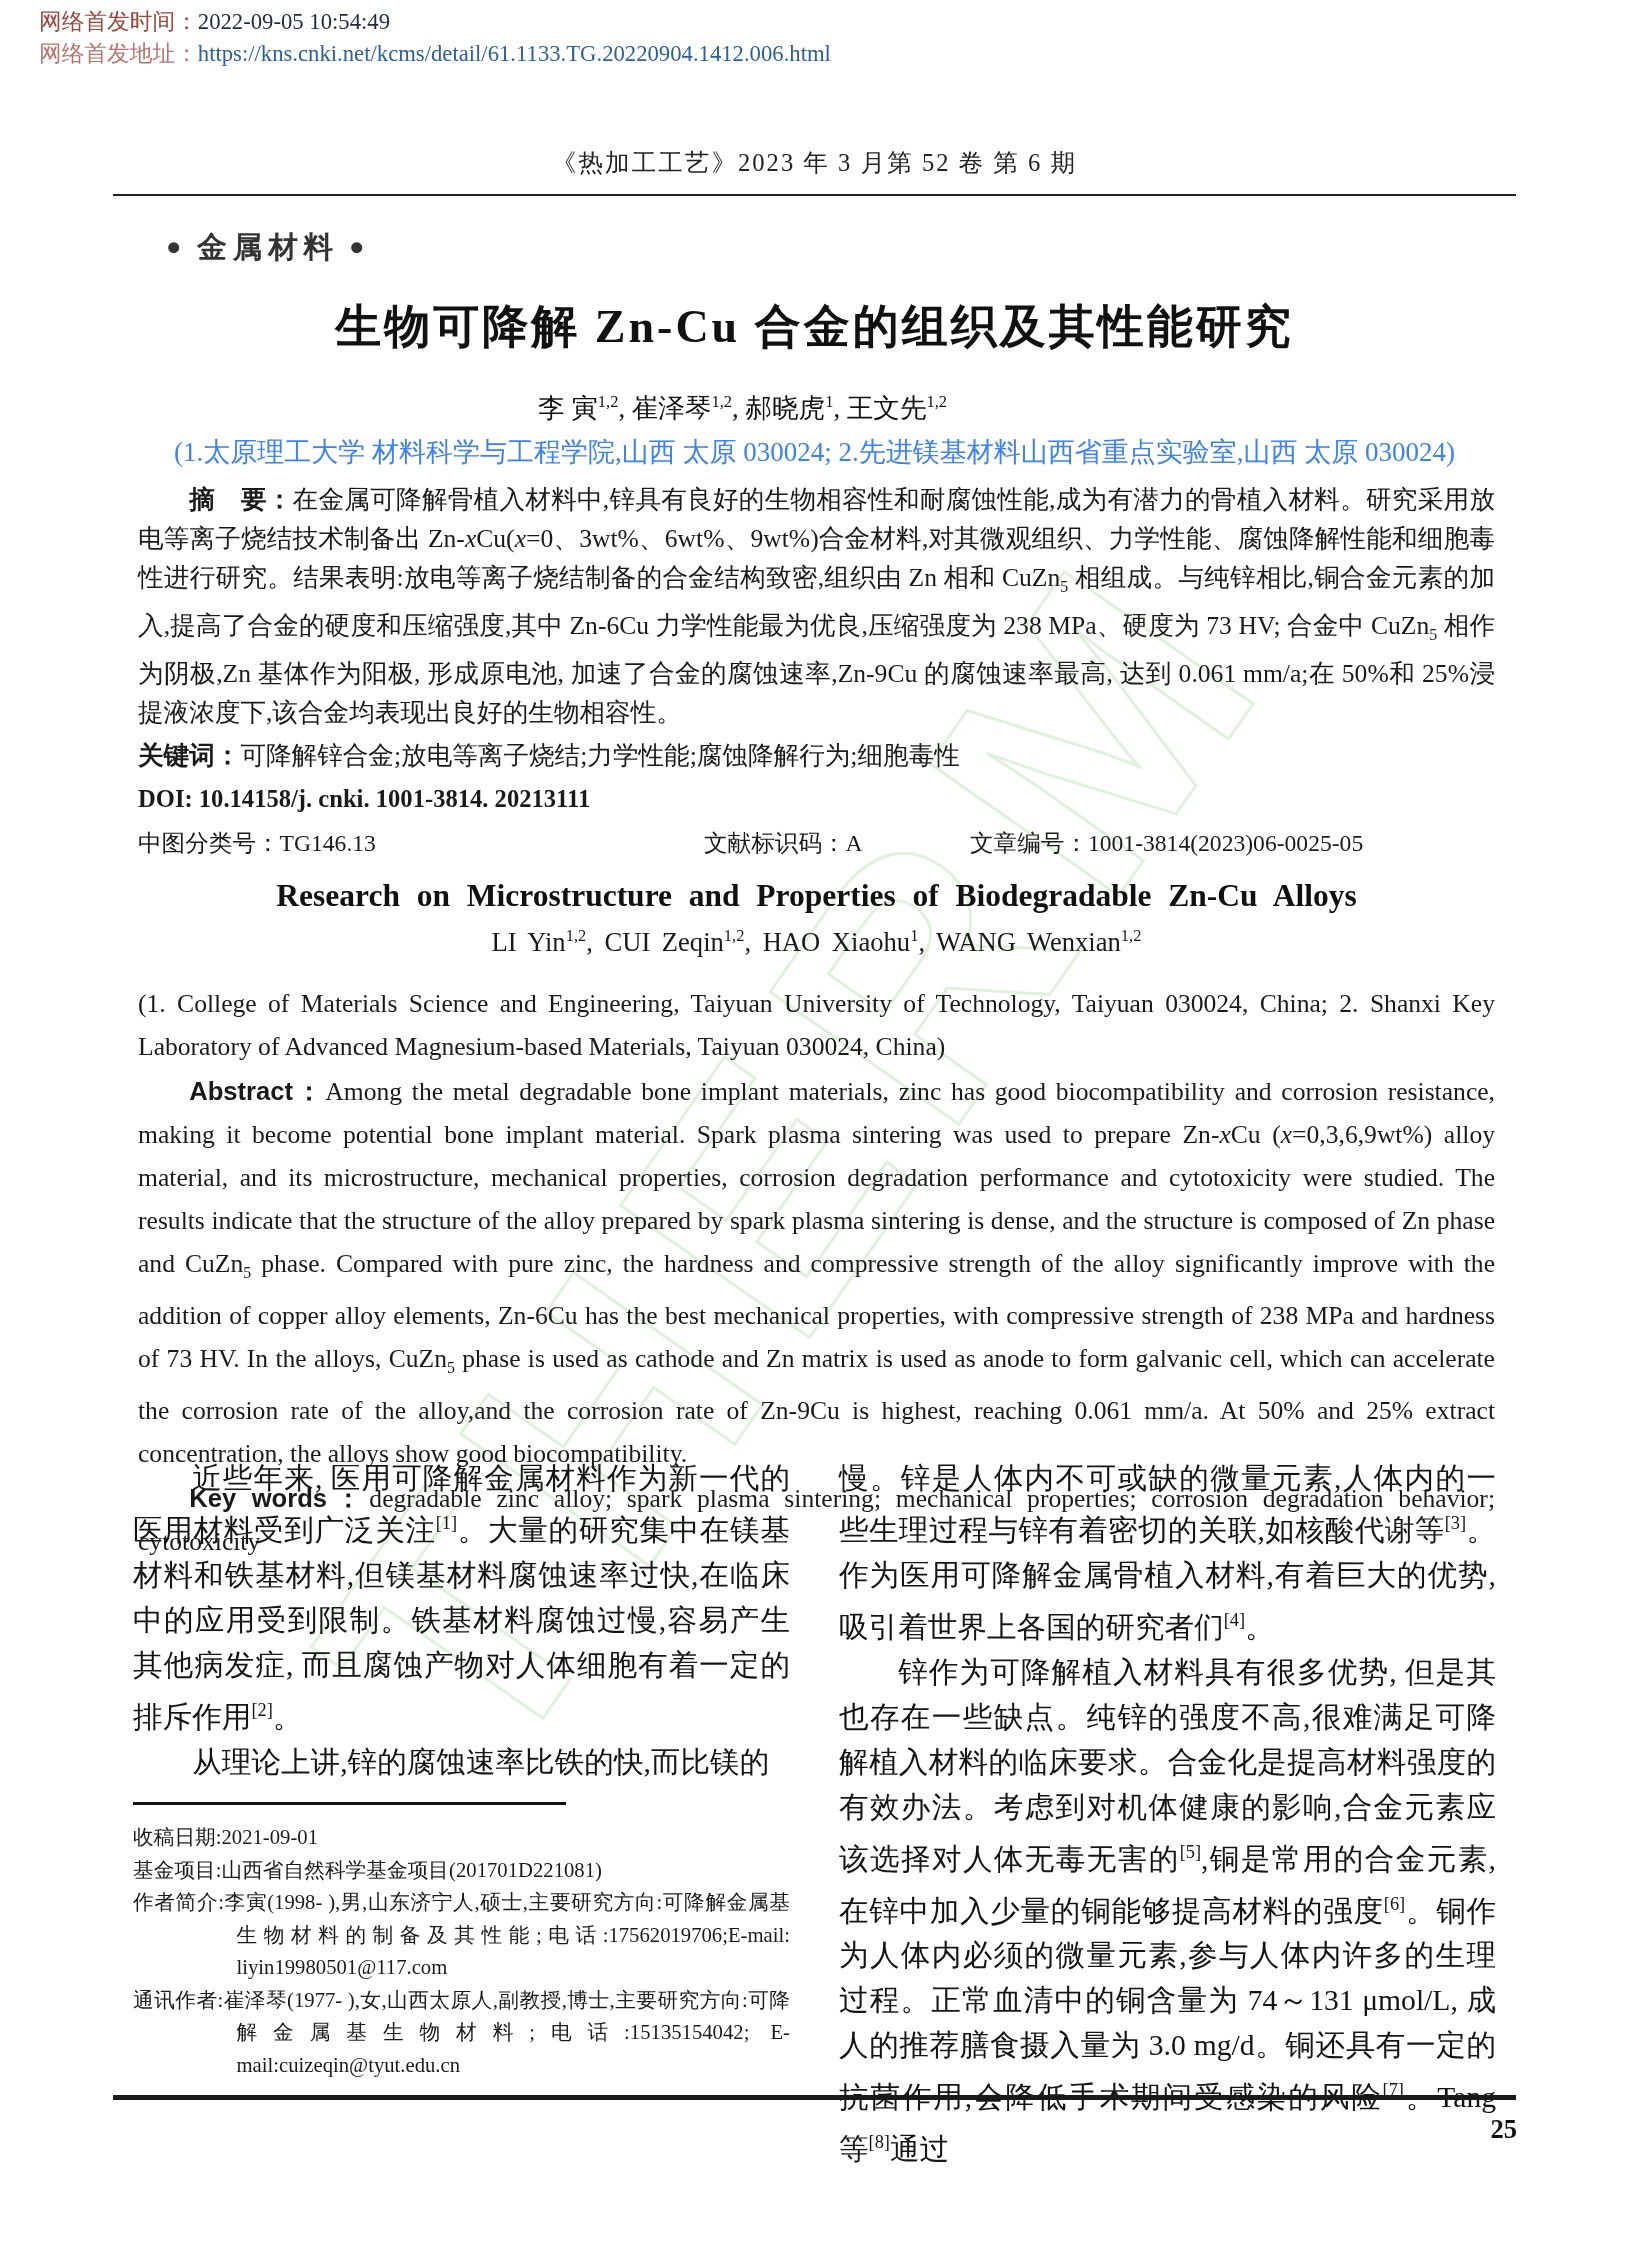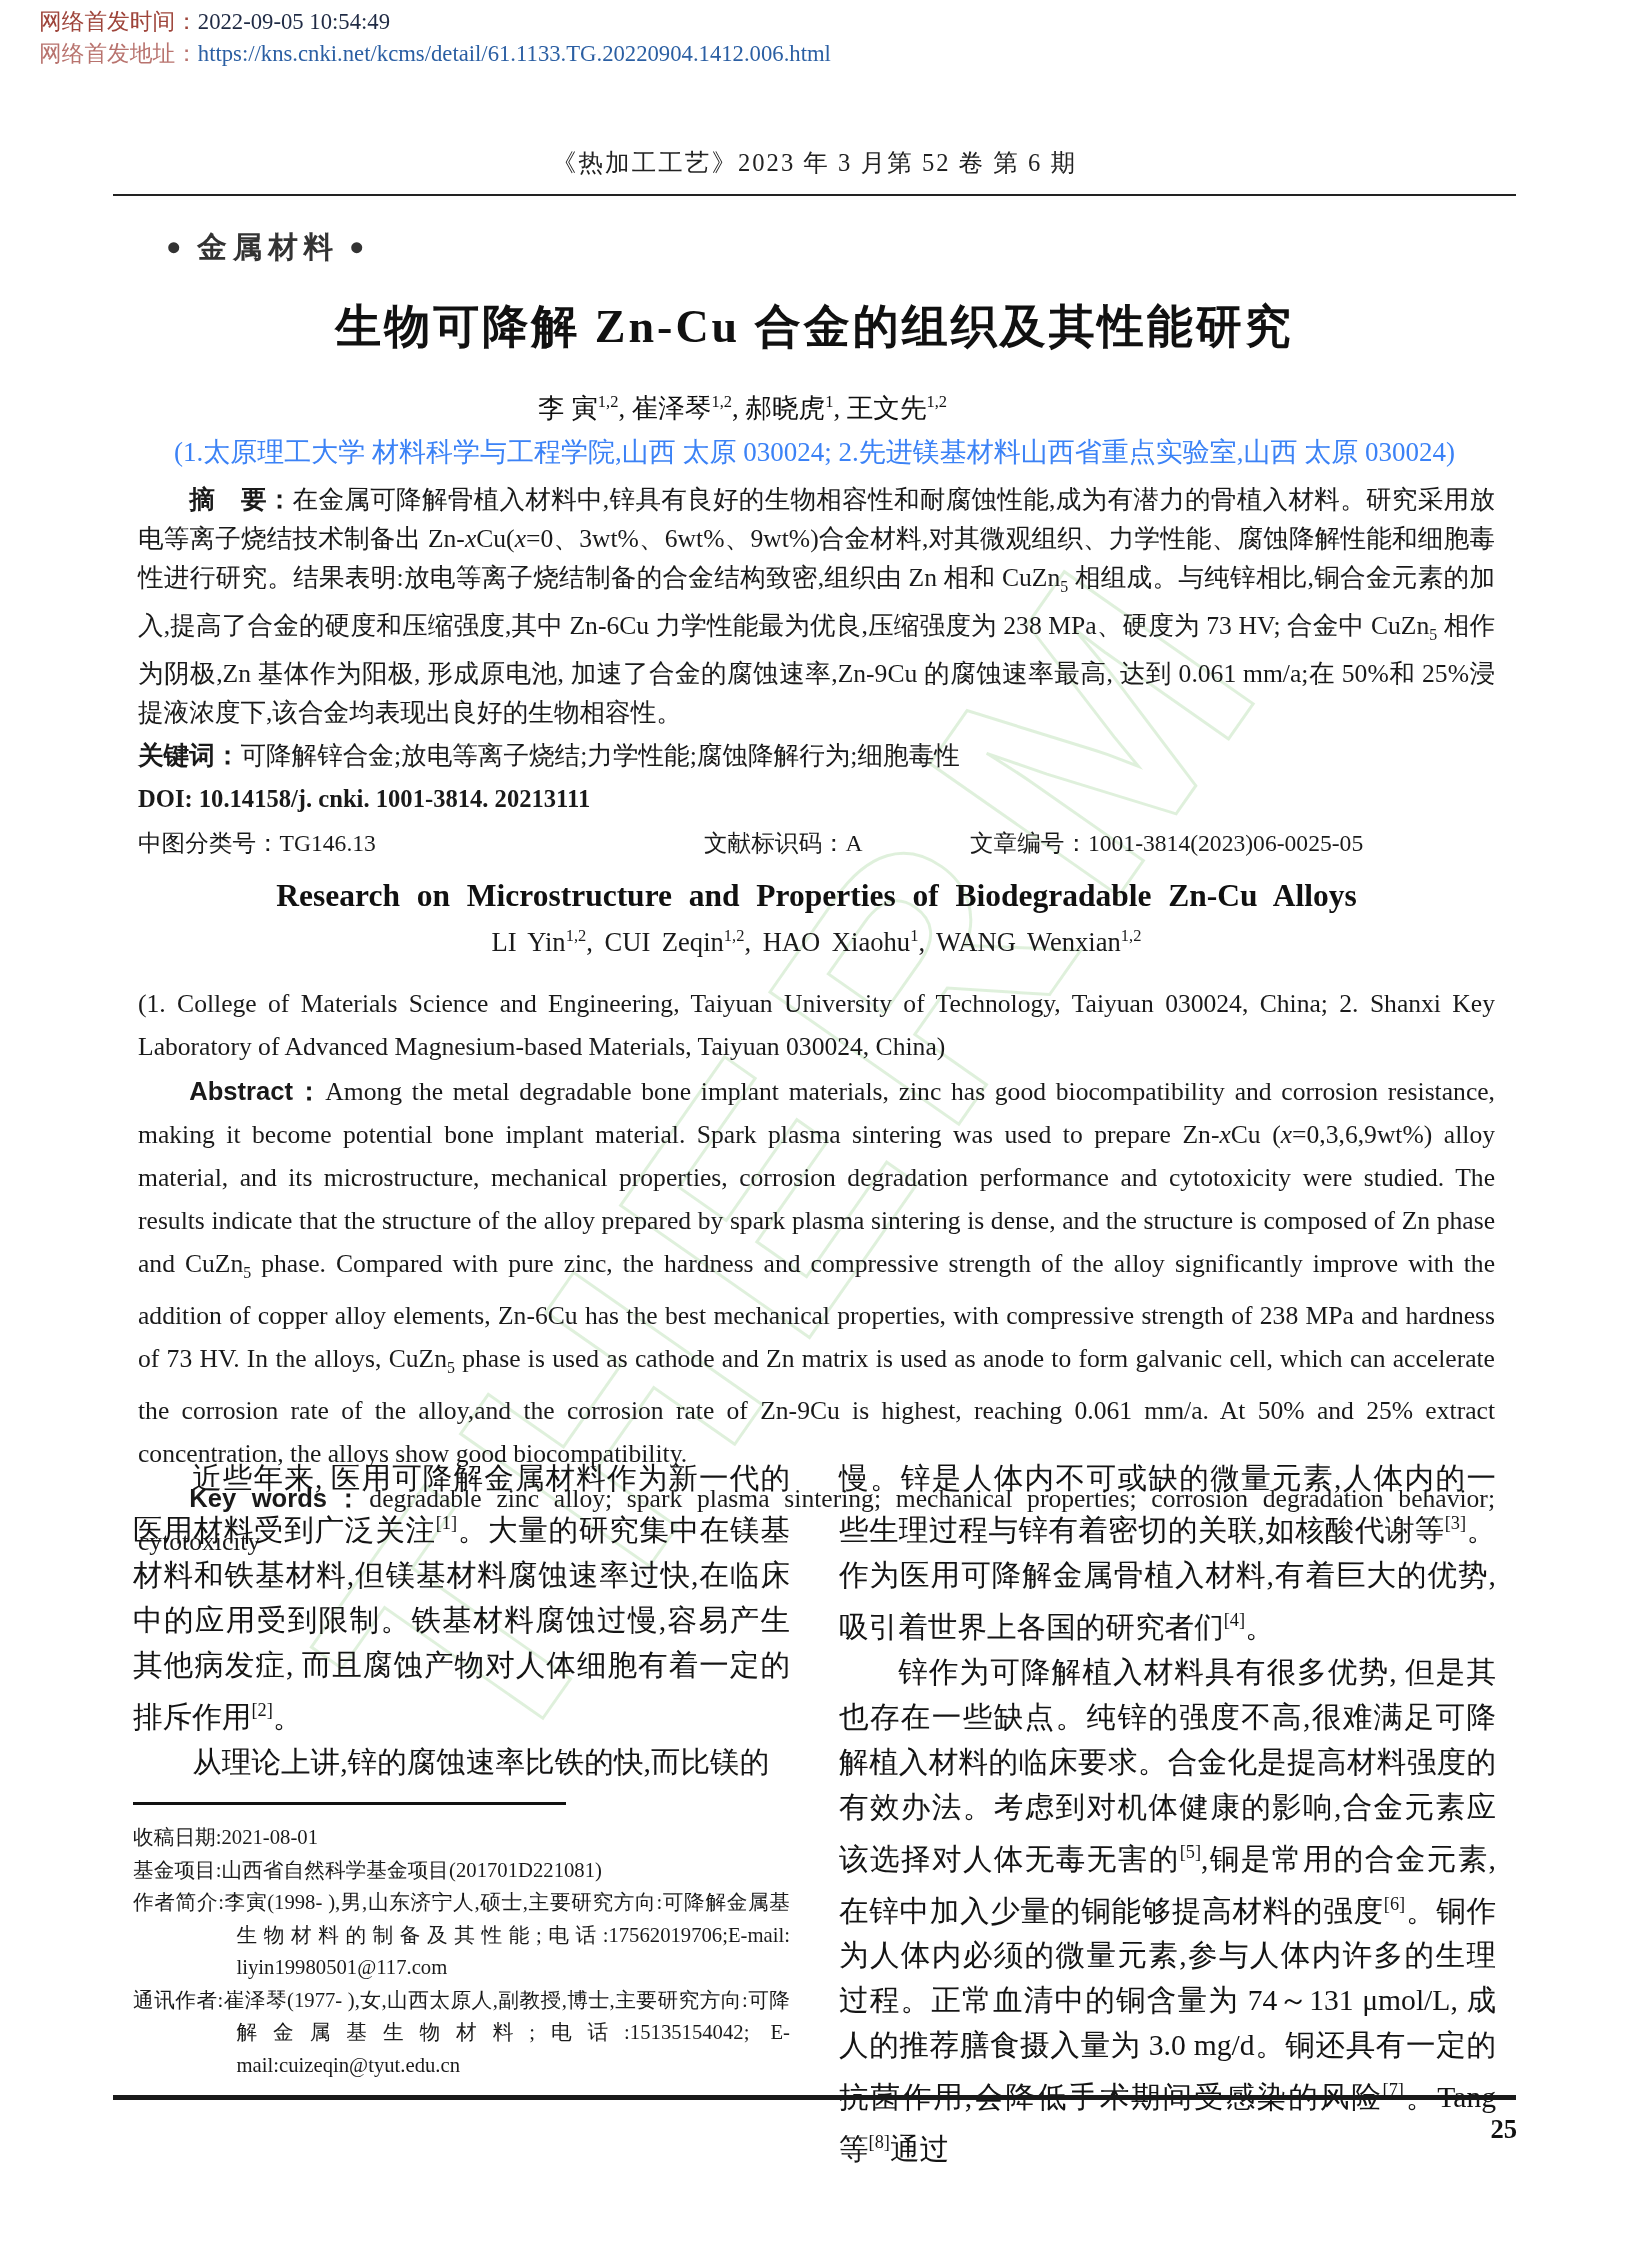--- a/index.html
+++ b/index.html
@@ -111,21 +111,21 @@
 
     <p class="kw-en"><span class="lbl-sans">Key words：</span><span>degradable zinc alloy; spark plasma sintering; mechanical properties; corrosion degradation behavior; cytotoxicity</span></p>
   </div>
 
   <div class="layer columns">
     <div class="col">
       <p class="body-p indent">近些年来, 医用可降解金属材料作为新一代的医用材料受到广泛关注<sup>[1]</sup>。大量的研究集中在镁基材料和铁基材料,但镁基材料腐蚀速率过快,在临床中的应用受到限制。铁基材料腐蚀过慢,容易产生其他病发症, 而且腐蚀产物对人体细胞有着一定的排斥作用<sup>[2]</sup>。</p>
       <p class="body-p indent">从理论上讲,锌的腐蚀速率比铁的快,而比镁的</p>
       <div class="fn-rule"></div>
       <div class="footnotes">
-        <p class="fn">收稿日期:2021-08-01</p>
+        <p class="fn">收稿日期:2021-09-01</p>
         <p class="fn">基金项目:山西省自然科学基金项目(201701D221081)</p>
         <p class="fn">作者简介:李寅(1998- ),男,山东济宁人,硕士,主要研究方向:可降解金属基生物材料的制备及其性能;电话:17562019706;E-mail: liyin19980501@117.com</p>
         <p class="fn">通讯作者:崔泽琴(1977- ),女,山西太原人,副教授,博士,主要研究方向:可降解金属基生物材料;电话:15135154042; E-mail:cuizeqin@tyut.edu.cn</p>
       </div>
     </div>
     <div class="col">
       <p class="body-p">慢。锌是人体内不可或缺的微量元素,人体内的一些生理过程与锌有着密切的关联,如核酸代谢等<sup>[3]</sup>。作为医用可降解金属骨植入材料,有着巨大的优势,吸引着世界上各国的研究者们<sup>[4]</sup>。</p>
       <p class="body-p indent">锌作为可降解植入材料具有很多优势, 但是其也存在一些缺点。纯锌的强度不高,很难满足可降解植入材料的临床要求。合金化是提高材料强度的有效办法。考虑到对机体健康的影响,合金元素应该选择对人体无毒无害的<sup>[5]</sup>,铜是常用的合金元素,在锌中加入少量的铜能够提高材料的强度<sup>[6]</sup>。铜作为人体内必须的微量元素,参与人体内许多的生理过程。正常血清中的铜含量为 74～131 μmol/L, 成人的推荐膳食摄入量为 3.0 mg/d。铜还具有一定的抗菌作用,会降低手术期间受感染的风险<sup>[7]</sup>。Tang 等<sup>[8]</sup>通过</p>
     </div>
   </div>

